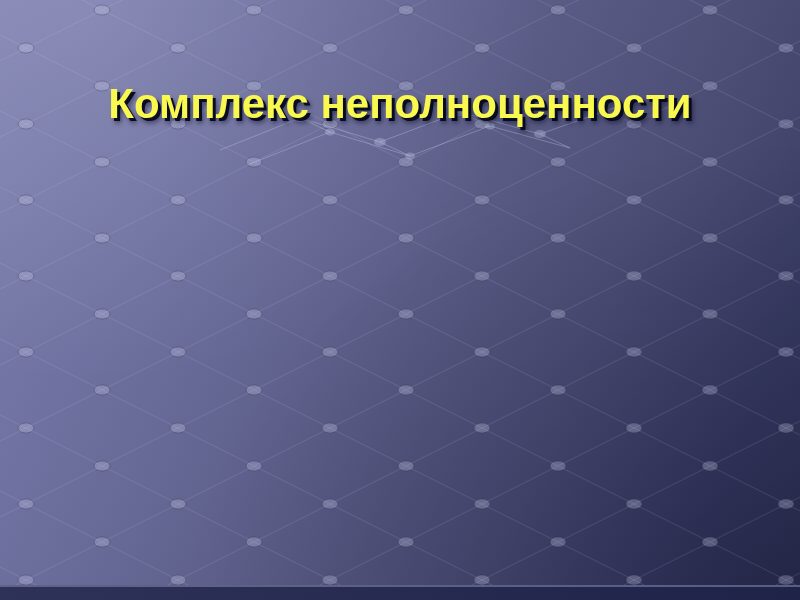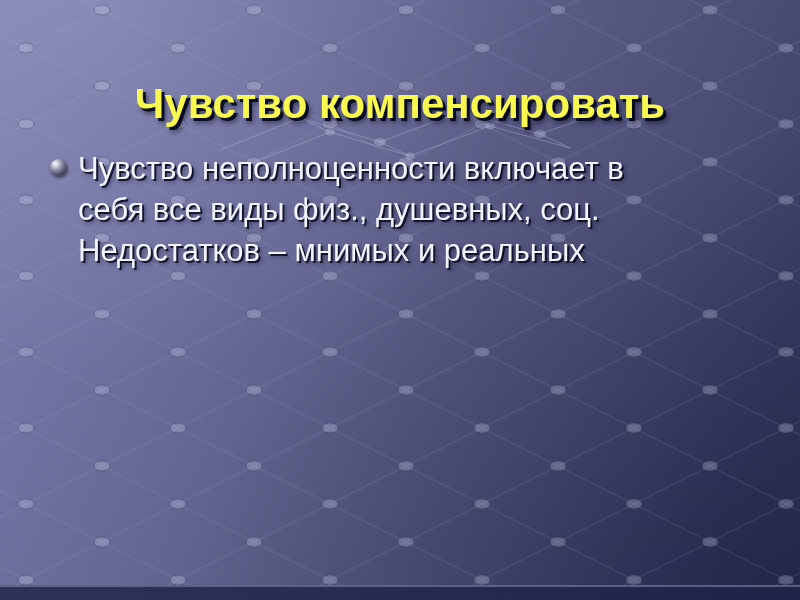--- a/index.html
+++ b/index.html
@@ -107,29 +107,23 @@
       <ellipse cx="300" cy="118" rx="6" ry="4"></ellipse>
       <ellipse cx="380" cy="142" rx="6" ry="4"></ellipse>
       <ellipse cx="460" cy="112" rx="6" ry="4"></ellipse>
       <ellipse cx="540" cy="134" rx="6" ry="4"></ellipse>
       <ellipse cx="330" cy="132" rx="5" ry="3.5"></ellipse>
       <ellipse cx="410" cy="156" rx="5" ry="3.5"></ellipse>
       <ellipse cx="490" cy="126" rx="5" ry="3.5"></ellipse>
     </g>
   </svg>
 
-  <h1 class="slide-title">Чувство компенсировать</h1>
+  <h1 class="slide-title">Комплекс неполноценности</h1>
 
   <div class="bullet-list">
 
-    <div class="bullet-item">
-      <span class="sphere-bullet"></span>
-      <span class="bullet-text">Чувство неполноценности включает в
-себя все виды физ., душевных, соц.
-Недостатков – мнимых и реальных</span>
-    </div>
 
 
   </div>
 
   <div class="floor-strip"></div>
 
 </div>
 
 </body></html>

